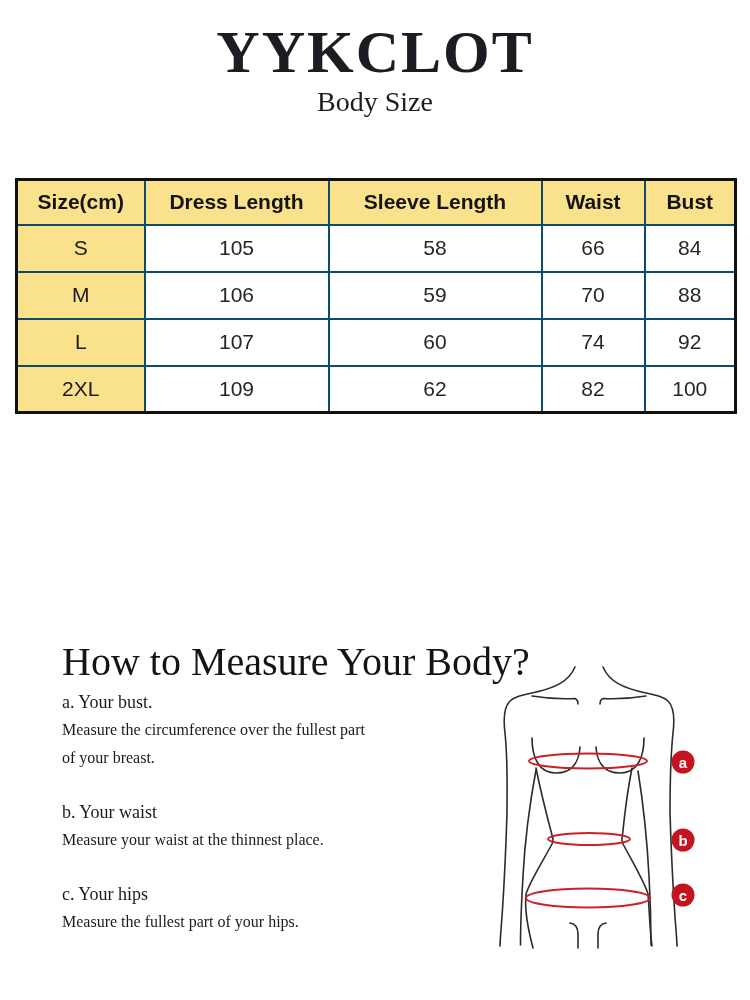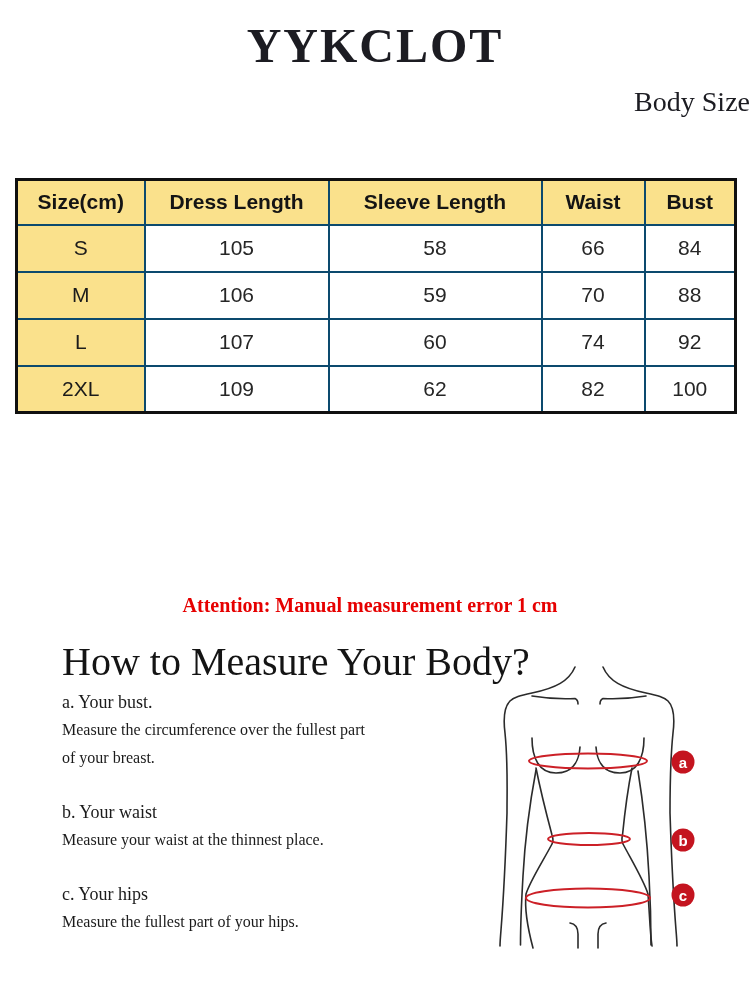--- a/index.html
+++ b/index.html
@@ -3,24 +3,24 @@
 <meta charset="utf-8">
 <style>
   html,body{margin:0;padding:0;background:#ffffff;}
   #page{
     position:relative;width:750px;height:1000px;background:#ffffff;overflow:hidden;
     font-family:"Liberation Serif",serif;color:#1c1c22;
   }
   
   .brand{
     position:absolute;top:22px;left:0;width:750px;text-align:center;
-    font-size:48px;font-weight:700;letter-spacing:2px;line-height:1;color:#1c1c22;
+    font-size:60px;font-weight:700;letter-spacing:2px;line-height:1;color:#1c1c22;
   }
   .subtitle{
-    position:absolute;top:88px;left:0;width:750px;text-align:right;
+    position:absolute;top:88px;left:0;width:750px;text-align:center;
     font-size:28px;font-weight:400;line-height:1;color:#1c1c22;
   }
   
   table.size-table{
     position:absolute;left:15px;top:178px;width:719px;
     border-collapse:collapse;table-layout:fixed;
     border:3px solid #101010;
     font-family:"Liberation Sans",sans-serif;
   }
   .size-table th,.size-table td{
@@ -106,21 +106,20 @@
       <tr>
         <td class="size-col">2XL</td>
         <td>109</td>
         <td>62</td>
         <td>82</td>
         <td>100</td>
       </tr>
     </tbody>
   </table>
 
-  <div class="attention">Attention: Manual measurement error 1 cm</div>
 
   <div class="howto">
     <div class="howto-title">How to Measure Your Body?</div>
 
     <div class="measure-section first">
       <div class="section-label">a. Your bust.</div>
       <div class="section-line">Measure the circumference over the fullest part</div>
       <div class="section-line">of your breast.</div>
     </div>
 

